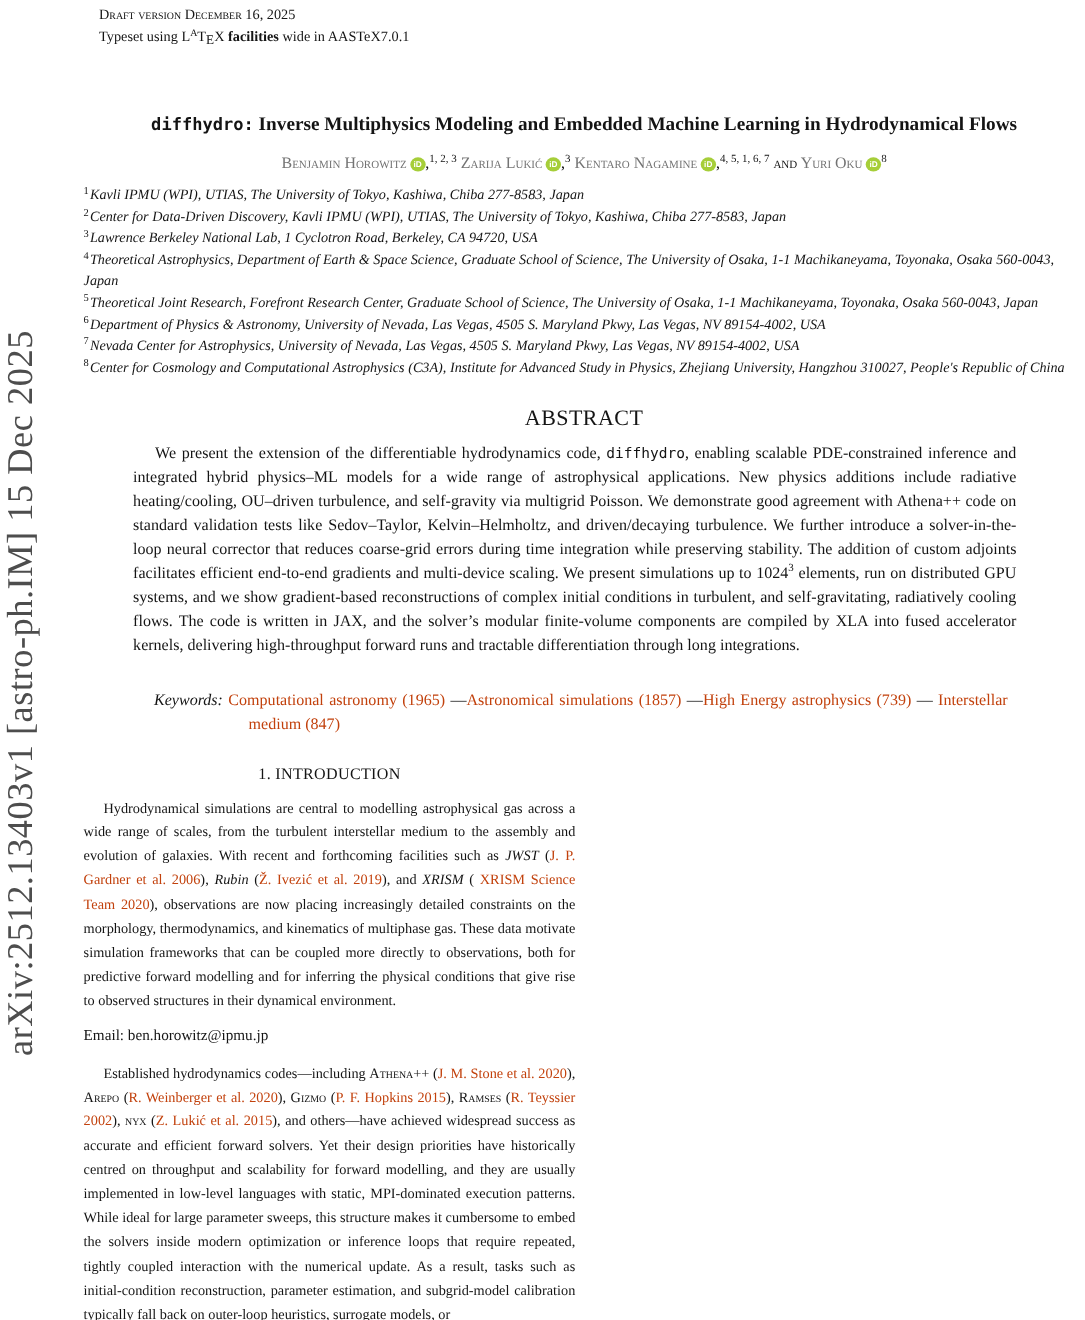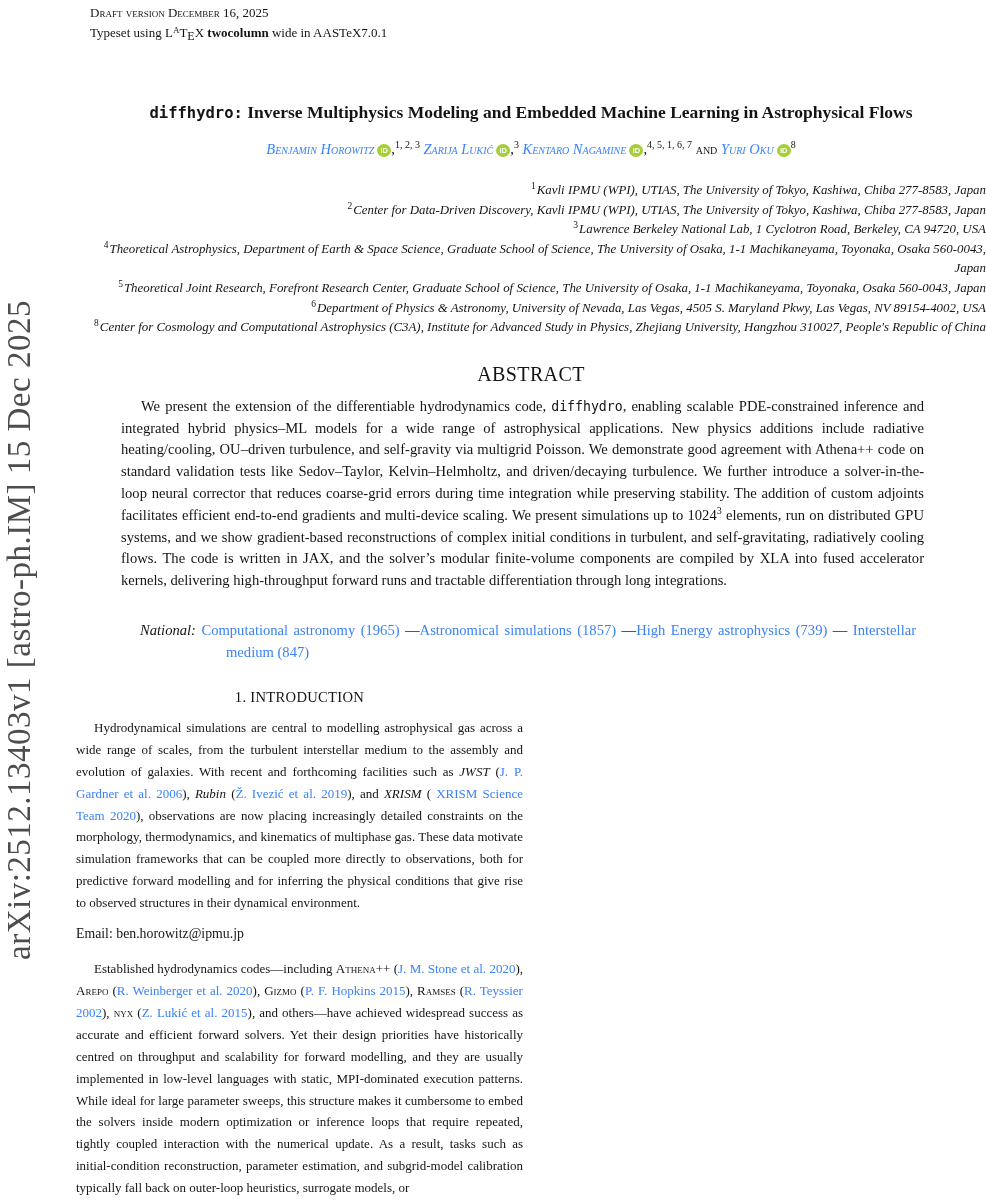--- a/index.html
+++ b/index.html
@@ -12,46 +12,46 @@
 
   .draft-header{margin:5px 0 0 14px;font-size:13px;line-height:16.5px;}
   .draft-line{font-variant:small-caps;}
   .seg-latex-a{font-size:9px;vertical-align:4px;letter-spacing:0;}
   .seg-latex-e{font-size:12px;vertical-align:-3px;}
 
   .title{font-size:17.5px;font-weight:bold;text-align:center;margin:57px 0 0 0;line-height:22px;}
   .title .mono{font-family:"DejaVu Sans Mono", monospace;font-size:15.5px;}
 
   .authors{margin-top:17px;text-align:center;font-variant:small-caps;font-size:14.5px;}
-  .author-name{color:#3b82f6;font-style:italic;}
+  .author-name{color:#737373;}
   .orcid{
     display:inline-block;width:14px;height:13px;border-radius:50%;
     background:#a6ce39;color:#ffffff;font-family:"Liberation Sans", sans-serif;
     font-size:7.5px;font-weight:bold;line-height:13px;text-align:center;
     vertical-align:1px;margin-left:3px;font-variant:normal;
   }
   .author-sup{font-variant:normal;font-size:10px;vertical-align:6px;line-height:0;}
 
-  .affiliations{margin-top:23px;text-align:right;font-style:italic;font-size:12.9px;line-height:19.6px;}
+  .affiliations{margin-top:10px;text-align:left;font-style:italic;font-size:12.9px;line-height:19.6px;}
   .affil{display:block;}
   .affil-sup{font-style:normal;font-size:9.5px;vertical-align:5px;line-height:0;margin-right:1px;}
 
   .abstract-heading{margin-top:25px;text-align:center;font-size:20px;letter-spacing:0.4px;}
   .abstract-body{margin:10px 62px 0 45px;text-align:justify;font-size:14.6px;line-height:21.8px;text-indent:20px;}
 
   .keywords{margin-top:27px;padding-left:150px;padding-right:70px;text-indent:-86px;font-size:14.6px;line-height:22px;text-align:justify;}
   .kw-label{font-style:italic;}
 
   .columns{display:flex;gap:16px;margin-top:23px;flex-direction:column;}
   .col{width:447px;}
   .section-heading{text-align:center;font-size:14.6px;margin:3px 0 11px 0;letter-spacing:0.3px;}
   .body-par{margin:0;text-align:justify;font-size:13px;line-height:21.9px;text-indent:18px;}
 
   .seg-italic{font-style:italic;}
-  .seg-link{color:#3b82f6;}
+  .seg-link{color:#c2410c;}
   .seg-sc{font-variant:small-caps;}
   .seg-mono{font-family:"DejaVu Sans Mono", monospace;font-size:13.2px;}
   .seg-sup{font-size:10px;vertical-align:super;line-height:0;}
   .seg-bold{font-weight:bold;}
 
   .email-note{margin-top:12px;font-size:13.8px;text-indent:0;}
 
   .arxiv-watermark{
     position:absolute;left:1px;top:225px;height:810px;width:46px;
     writing-mode:vertical-rl;transform:rotate(180deg);
@@ -61,42 +61,43 @@
 </style>
 </head>
 <body>
 
 <div class="arxiv-watermark">arXiv:2512.13403v1  [astro-ph.IM]  15 Dec 2025</div>
 
 <div class="content">
 
   <div class="draft-header">
     <div class="draft-line">Draft version December 16, 2025</div>
-    <div class="typeset-line"><span>Typeset using </span><span>L<span class="seg-latex-a">A</span>T<span class="seg-latex-e">E</span>X</span><span> </span><span class="seg-bold">twocolumn</span><span> wide in AASTeX7.0.1</span></div>
+    <div class="typeset-line"><span>Typeset using </span><span>L<span class="seg-latex-a">A</span>T<span class="seg-latex-e">E</span>X</span><span> </span><span class="seg-bold">facilities</span><span> wide in AASTeX7.0.1</span></div>
   </div>
 
-  <h1 class="title"><span class="mono">diffhydro:</span><span> Inverse Multiphysics Modeling and Embedded Machine Learning in Astrophysical Flows</span></h1>
+  <h1 class="title"><span class="mono">diffhydro:</span><span> Inverse Multiphysics Modeling and Embedded Machine Learning in Hydrodynamical Flows</span></h1>
 
   <div class="authors" id="authors"><span class="author-name">Benjamin Horowitz</span><span class="orcid">iD</span><span>,</span><span class="author-sup">1, 2, 3</span> <span class="author-name">Zarija Lukić</span><span class="orcid">iD</span><span>,</span><span class="author-sup">3</span> <span class="author-name">Kentaro Nagamine</span><span class="orcid">iD</span><span>,</span><span class="author-sup">4, 5, 1, 6, 7</span> <span> and </span><span class="author-name">Yuri Oku</span><span class="orcid">iD</span><span class="author-sup">8</span></div>
 
   <div class="affiliations" id="affiliations">
       <span class="affil"><span class="affil-sup">1</span>Kavli IPMU (WPI), UTIAS, The University of Tokyo, Kashiwa, Chiba 277-8583, Japan</span>
       <span class="affil"><span class="affil-sup">2</span>Center for Data-Driven Discovery, Kavli IPMU (WPI), UTIAS, The University of Tokyo, Kashiwa, Chiba 277-8583, Japan</span>
       <span class="affil"><span class="affil-sup">3</span>Lawrence Berkeley National Lab, 1 Cyclotron Road, Berkeley, CA 94720, USA</span>
       <span class="affil"><span class="affil-sup">4</span>Theoretical Astrophysics, Department of Earth &amp; Space Science, Graduate School of Science, The University of Osaka, 1-1 Machikaneyama, Toyonaka, Osaka 560-0043, Japan</span>
       <span class="affil"><span class="affil-sup">5</span>Theoretical Joint Research, Forefront Research Center, Graduate School of Science, The University of Osaka, 1-1 Machikaneyama, Toyonaka, Osaka 560-0043, Japan</span>
       <span class="affil"><span class="affil-sup">6</span>Department of Physics &amp; Astronomy, University of Nevada, Las Vegas, 4505 S. Maryland Pkwy, Las Vegas, NV 89154-4002, USA</span>
+      <span class="affil"><span class="affil-sup">7</span>Nevada Center for Astrophysics, University of Nevada, Las Vegas, 4505 S. Maryland Pkwy, Las Vegas, NV 89154-4002, USA</span>
       <span class="affil"><span class="affil-sup">8</span>Center for Cosmology and Computational Astrophysics (C3A), Institute for Advanced Study in Physics, Zhejiang University, Hangzhou 310027, People's Republic of China</span>
     </div>
 
   <div class="abstract-heading">ABSTRACT</div>
 
   <div class="abstract-body"><span>We present the extension of the differentiable hydrodynamics code, </span><span class="seg-mono">diffhydro</span><span>, enabling scalable PDE-constrained inference and integrated hybrid physics–ML models for a wide range of astrophysical applications.  New physics additions include radiative heating/cooling, OU–driven turbulence, and self-gravity via multigrid Poisson. We demonstrate good agreement with Athena++ code on standard validation tests like Sedov–Taylor, Kelvin–Helmholtz, and driven/decaying turbulence.  We further introduce a solver-in-the-loop neural corrector that reduces coarse-grid errors during time integration while preserving stability.  The addition of custom adjoints facilitates efficient end-to-end gradients and multi-device scaling.  We present simulations up to 1024</span><span class="seg-sup">3</span><span> elements, run on distributed GPU systems, and we show gradient-based reconstructions of complex initial conditions in turbulent, and self-gravitating, radiatively cooling flows. The code is written in JAX, and the solver’s modular finite-volume components are compiled by XLA into fused accelerator kernels, delivering high-throughput forward runs and tractable differentiation through long integrations.</span></div>
 
-  <div class="keywords"><span class="kw-label">National:</span><span><span> </span><span class="seg-link">Computational astronomy (1965)</span><span> —</span><span class="seg-link">Astronomical simulations (1857)</span><span> —</span><span class="seg-link">High Energy astrophysics (739)</span><span> — </span><span class="seg-link">Interstellar medium (847)</span></span></div>
+  <div class="keywords"><span class="kw-label">Keywords:</span><span><span> </span><span class="seg-link">Computational astronomy (1965)</span><span> —</span><span class="seg-link">Astronomical simulations (1857)</span><span> —</span><span class="seg-link">High Energy astrophysics (739)</span><span> — </span><span class="seg-link">Interstellar medium (847)</span></span></div>
 
   <div class="columns">
     <div class="col">
       <div class="section-heading">1.  INTRODUCTION</div>
       <p class="body-par"><span>Hydrodynamical simulations are central to modelling astrophysical gas across a wide range of scales, from the turbulent interstellar medium to the assembly and evolution of galaxies.  With recent and forthcoming facilities such as </span><span class="seg-italic">JWST</span><span> (</span><span class="seg-link">J. P. Gardner et al. 2006</span><span>), </span><span class="seg-italic">Rubin</span><span> (</span><span class="seg-link">Ž. Ivezić et al. 2019</span><span>), and </span><span class="seg-italic">XRISM</span><span> ( </span><span class="seg-link">XRISM Science Team 2020</span><span>), observations are now placing increasingly detailed constraints on the morphology, thermodynamics, and kinematics of multiphase gas. These data motivate simulation frameworks that can be coupled more directly to observations, both for predictive forward modelling and for inferring the physical conditions that give rise to observed structures in their dynamical environment.</span></p>
       <div class="email-note">Email: ben.horowitz@ipmu.jp</div>
     </div>
     <div class="col">
       <p class="body-par"><span>Established hydrodynamics codes—including </span><span class="seg-sc">Athena++</span><span> (</span><span class="seg-link">J. M. Stone et al. 2020</span><span>), </span><span class="seg-sc">Arepo</span><span> (</span><span class="seg-link">R. Weinberger et al. 2020</span><span>), </span><span class="seg-sc">Gizmo</span><span> (</span><span class="seg-link">P. F. Hopkins 2015</span><span>), </span><span class="seg-sc">Ramses</span><span> (</span><span class="seg-link">R. Teyssier 2002</span><span>), </span><span class="seg-sc">nyx</span><span> (</span><span class="seg-link">Z. Lukić et al. 2015</span><span>), and others—have achieved widespread success as accurate and efficient forward solvers.  Yet their design priorities have historically centred on throughput and scalability for forward modelling, and they are usually implemented in low-level languages with static, MPI-dominated execution patterns.  While ideal for large parameter sweeps, this structure makes it cumbersome to embed the solvers inside modern optimization or inference loops that require repeated, tightly coupled interaction with the numerical update.  As a result, tasks such as initial-condition reconstruction, parameter estimation, and subgrid-model calibration typically fall back on outer-loop heuristics, surrogate models, or</span></p>
     </div>

